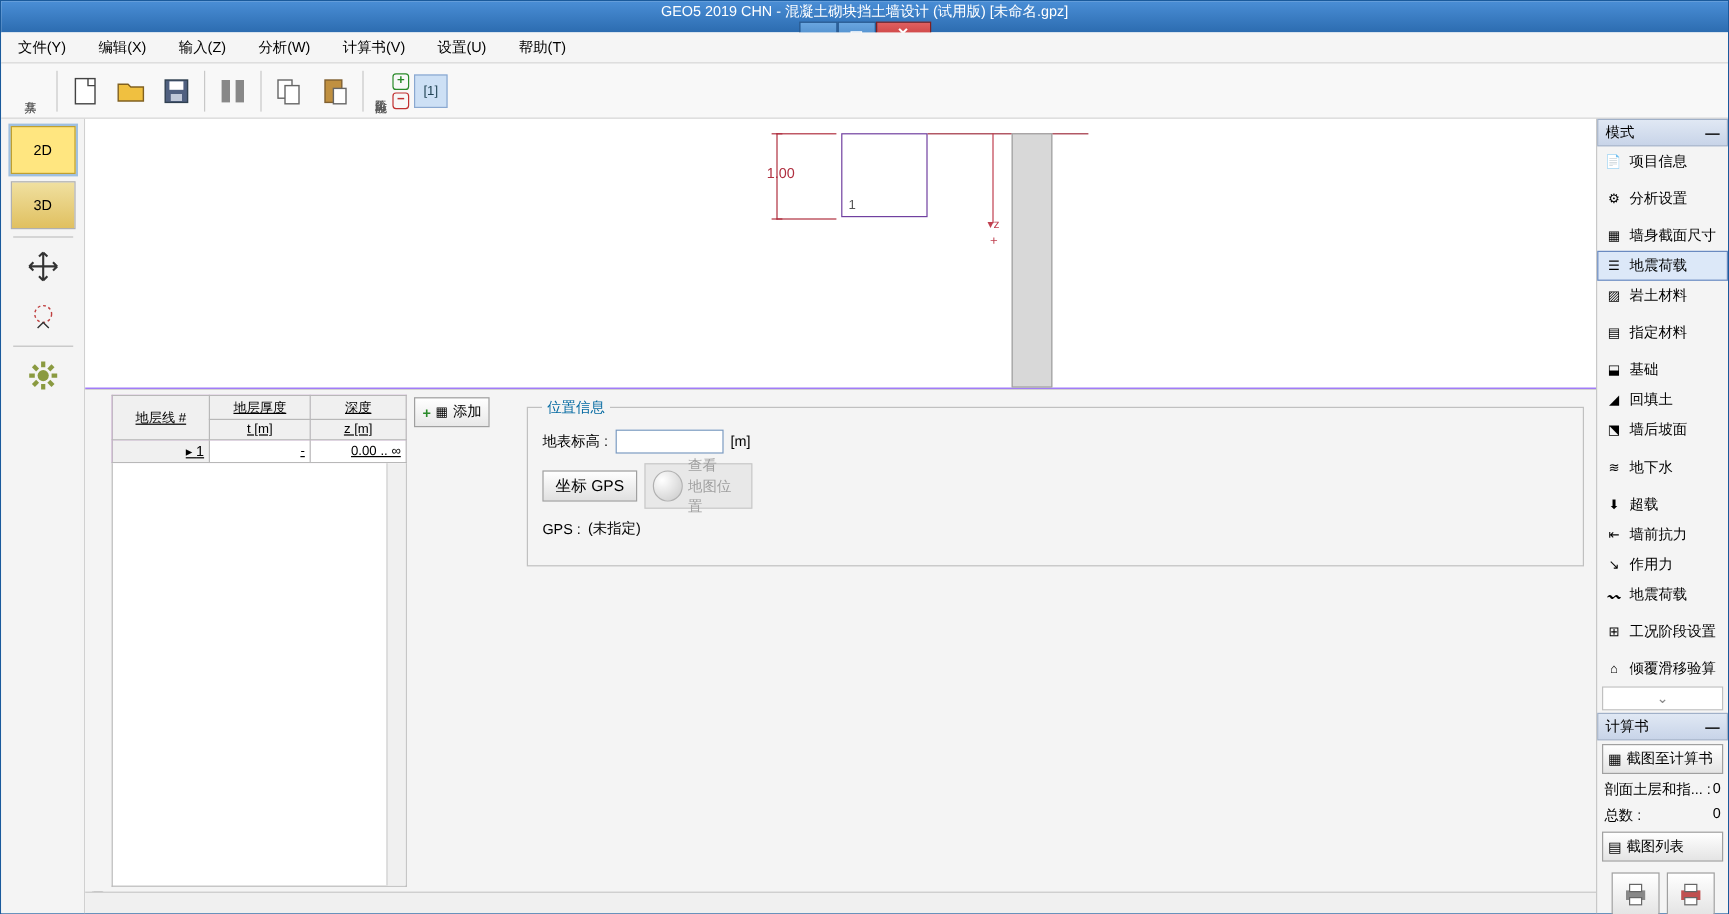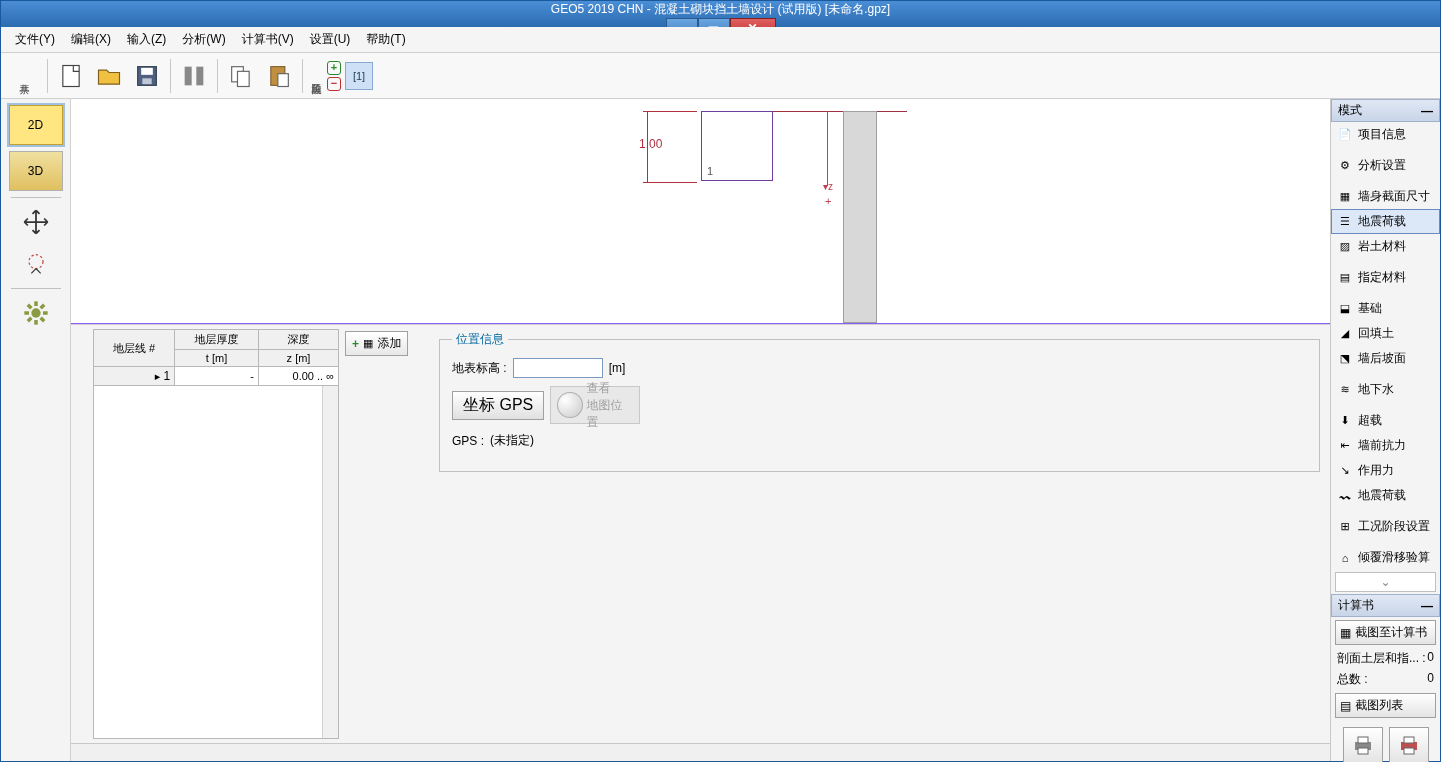--- a/index.html
+++ b/index.html
@@ -9,21 +9,21 @@
 
 
 .titlebar { height: 26px; background: linear-gradient(#4a8ed6, #2c6cb0); display: flex; align-items: center; padding: 0 4px; color: #fff; flex-direction: column; }
 .titlebar .app-icon { width: 16px; height: 16px; background: #8fa84a; border-radius: 2px; margin-right: 6px; }
 .titlebar .title { flex: 1; font-size: 12px; }
 .winbtns { display: flex; gap: 0; }
 .winbtn { width: 32px; height: 20px; border: 1px solid #2a5a90; background: linear-gradient(#6aa6e0,#4080c0); display: flex; align-items: center; justify-content: center; color: #fff; font-weight: bold; }
 .winbtn.close { width: 46px; background: linear-gradient(#e06060,#c03030); border-color: #802020; }
 
 
-.menubar { height: 26px; background: #f5f5f5; display: flex; align-items: center; padding: 0 6px; border-bottom: 1px solid #d0d0d0; }
+.menubar { height: 26px; background: #f5f5f5; display: flex; align-items: center; padding: 0 6px; border-bottom: 1px solid #d0d0d0; gap: 11px; }
 .menuitem { padding: 4px 8px; cursor: default; }
 
 
 .toolbar { height: 46px; background: #f8f8f8; border-bottom: 1px solid #d0d0d0; display: flex; align-items: center; padding: 0 6px; gap: 4px; }
 .tbtn { width: 34px; height: 36px; display: flex; align-items: center; justify-content: center; border: 1px solid transparent; }
 .tbtn svg { width: 28px; height: 28px; }
 .tsep { width: 1px; height: 34px; background: #c8c8c8; margin: 0 2px; }
 .stage-btn { width: 28px; height: 28px; border: 1px solid #8aa8d0; background: #cde0f5; display: flex; align-items: center; justify-content: center; font-size: 11px; color: #245; }
 .plusminus { display:flex; flex-direction:column; gap:2px; }
 .pm { width:14px; height:14px; border:1px solid #888; font-size:11px; line-height:11px; text-align:center; font-weight:bold; border-radius:3px; }
@@ -62,38 +62,38 @@
 .diag .dimbar::before { top:0; } .diag .dimbar::after { bottom:0; }
 .diag .dimext { position:absolute; left:6px; width:50px; height:1px; background:#b03040; }
 .diag .dimext.t { top:2px; } .diag .dimext.b { top:73px; }
 
 
 .bottom { flex:1; display:flex; background:#f4f4f4; border-top:1px solid #d0d0d0; }
 .tablewrap { width: 250px; padding: 4px 0 4px 4px; display:flex; flex-direction:column; }
 .sidebtns { width: 90px; padding: 6px; }
 .addbtn { border:1px solid #a0a0a0; background:linear-gradient(#fff,#e8e8e8); padding:3px 6px; display:flex; align-items:center; gap:4px; font-size:11px; }
 
-table.grid { border-collapse:collapse; width:100%; background:#f0abfc; }
+table.grid { border-collapse:collapse; width:100%; background:#f0abfc;text-decoration:underline; }
 table.grid th, table.grid td { border:1px solid #b8b8b8; padding:2px 4px; font-size:11px; text-align:center; background:#fff; }
 table.grid th { background:#f0f0f0; font-weight:normal; }
 table.grid .rowhdr { background:#f0f0f0; }
 .tablebody { flex:1; background:#fff; border:1px solid #b8b8b8; border-top:none; position:relative; }
 .tablebody .sb { position:absolute; right:0; top:0; bottom:0; width:16px; background:#f0f0f0; border-left:1px solid #d0d0d0; }
 
 .vlabel { width:18px; display:flex; align-items:flex-end; justify-content:center; }
 .vlabel span { writing-mode: vertical-rl; font-size:10px; color:#555; padding-bottom:8px; }
 
 
 .locinfo { flex:1; padding: 6px 10px; }
 fieldset { border:1px solid #c0c0c0; padding:10px 12px 14px; }
 legend { padding:0 4px; font-size:12px; color:#0369a1; }
 .row { display:flex; align-items:center; gap:6px; margin-bottom:8px; }
 .row label { font-size:12px; }
 .row input[type=text] { width:90px; height:20px; border:1px solid #7a9ac0; padding:0 4px; }
-.gpsbtn { border:1px solid #a0a0a0; background:linear-gradient(#fff,#e0e0e0); padding:3px 10px; font-size:16px; }
+.gpsbtn { border:1px solid #a0a0a0; background:linear-gradient(#fff,#e0e0e0); padding:3px 10px; font-size:13px; }
 .mapbtn { width:90px; height:38px; border:1px solid #c8c8c8; background:#e8e8e8; display:flex; align-items:center; gap:4px; padding:0 6px; color:#a0a0a0; font-size:11px; }
 .globe { width:26px; height:26px; border-radius:50%; background:radial-gradient(circle at 30% 30%, #fff, #c8c8c8); border:1px solid #b0b0b0; }
 
 
 .rightpanel { width: 110px; background:#f4f4f4; border-left:1px solid #c8c8c8; display:flex; flex-direction:column; font-size:11px; }
 .panhdr { background:linear-gradient(#e0e8f4,#c8d4e8); border:1px solid #a0b0c8; padding:2px 6px; display:flex; justify-content:space-between; align-items:center; font-size:11px; }
 .panhdr .min { font-weight:bold; cursor:default; }
 .ritem { display:flex; align-items:center; gap:6px; padding:3px 6px; border:1px solid transparent; }
 .ritem.sel { border:1px solid #6a8ac0; background:#dce8f8; }
 .ritem .ico { width:14px; height:14px; display:flex; align-items:center; justify-content:center; font-size:11px; }

